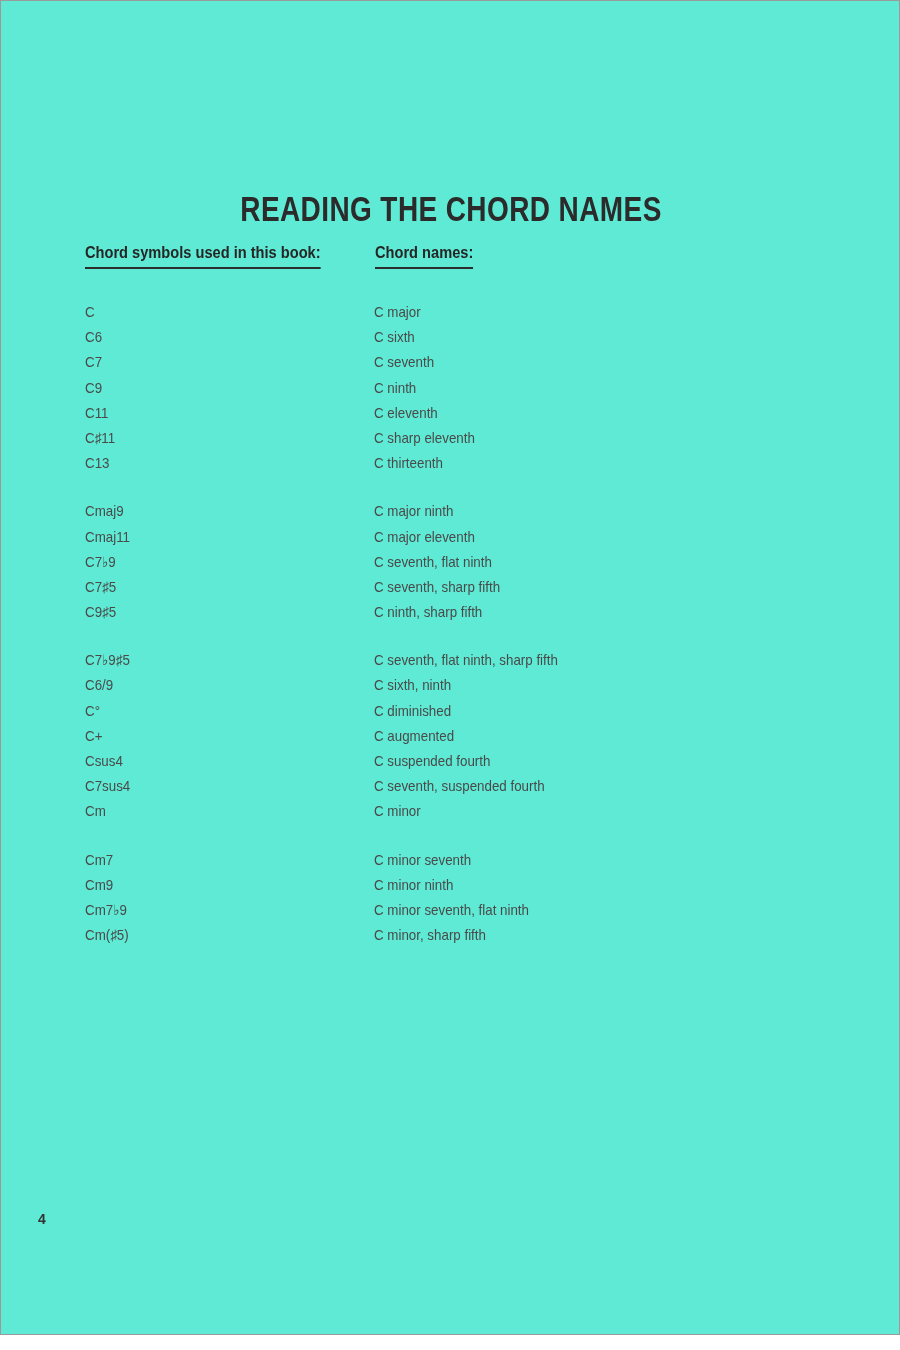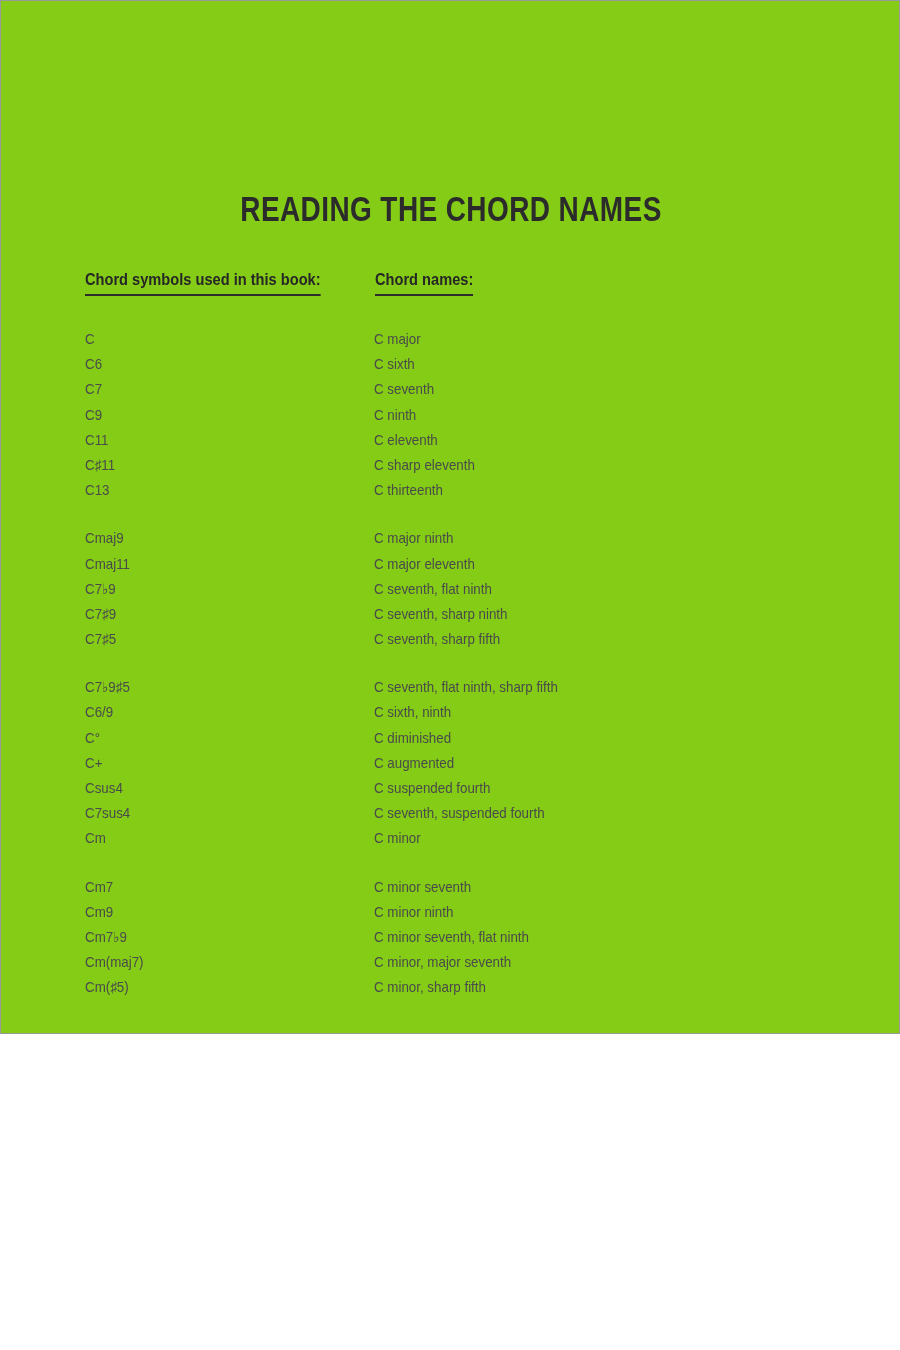--- a/index.html
+++ b/index.html
@@ -7,22 +7,22 @@
     margin: 0;
     padding: 0;
     background: #ffffff;
   }
   body {
     font-family: "Liberation Sans", sans-serif;
   }
   .page {
     position: relative;
     width: 900px;
-    height: 1034px;
-    background: #84cc16;
+    height: 1335px;
+    background: #5eead4;
     box-sizing: border-box;
     border: 1px solid #9a9a9a;
     overflow: hidden;
     padding-left: 28px;
   }
   .page-title {
     position: absolute;
     top: 163px;
     left: 0;
     width: 900px;
@@ -32,21 +32,21 @@
     font-size: 35px;
     line-height: 44px;
     letter-spacing: 0.5px;
     color: #2b2b2b;
     transform: scaleX(0.80);
     transform-origin: 50% 50%;
     white-space: nowrap;
   }
   .table-block {
     position: absolute;
-    top: 268px;
+    top: 241px;
     left: 84px;
     width: 700px;
   }
   .head-row {
     position: relative;
     height: 34px;
   }
   .col-head {
     position: absolute;
     top: 0;
@@ -159,27 +159,27 @@
           </div>
           <div class="row">
             <div class="cell symbol">Cmaj11</div>
             <div class="cell name">C major eleventh</div>
           </div>
           <div class="row">
             <div class="cell symbol">C7♭9</div>
             <div class="cell name">C seventh, flat ninth</div>
           </div>
           <div class="row">
-            <div class="cell symbol">C7♯9</div>
-            <div class="cell name">C seventh, sharp ninth</div>
-          </div>
-          <div class="row">
             <div class="cell symbol">C7♯5</div>
             <div class="cell name">C seventh, sharp fifth</div>
           </div>
+          <div class="row">
+            <div class="cell symbol">C9♯5</div>
+            <div class="cell name">C ninth, sharp fifth</div>
+          </div>
         </div>
         <div class="group">
           <div class="row">
             <div class="cell symbol">C7♭9♯5</div>
             <div class="cell name">C seventh, flat ninth, sharp fifth</div>
           </div>
           <div class="row">
             <div class="cell symbol">C6/9</div>
             <div class="cell name">C sixth, ninth</div>
           </div>
@@ -211,24 +211,20 @@
           </div>
           <div class="row">
             <div class="cell symbol">Cm9</div>
             <div class="cell name">C minor ninth</div>
           </div>
           <div class="row">
             <div class="cell symbol">Cm7♭9</div>
             <div class="cell name">C minor seventh, flat ninth</div>
           </div>
           <div class="row">
-            <div class="cell symbol">Cm(maj7)</div>
-            <div class="cell name">C minor, major seventh</div>
-          </div>
-          <div class="row">
             <div class="cell symbol">Cm(♯5)</div>
             <div class="cell name">C minor, sharp fifth</div>
           </div>
         </div>
       </div>
 
   </div>
 
   <div class="page-number">4</div>
 

